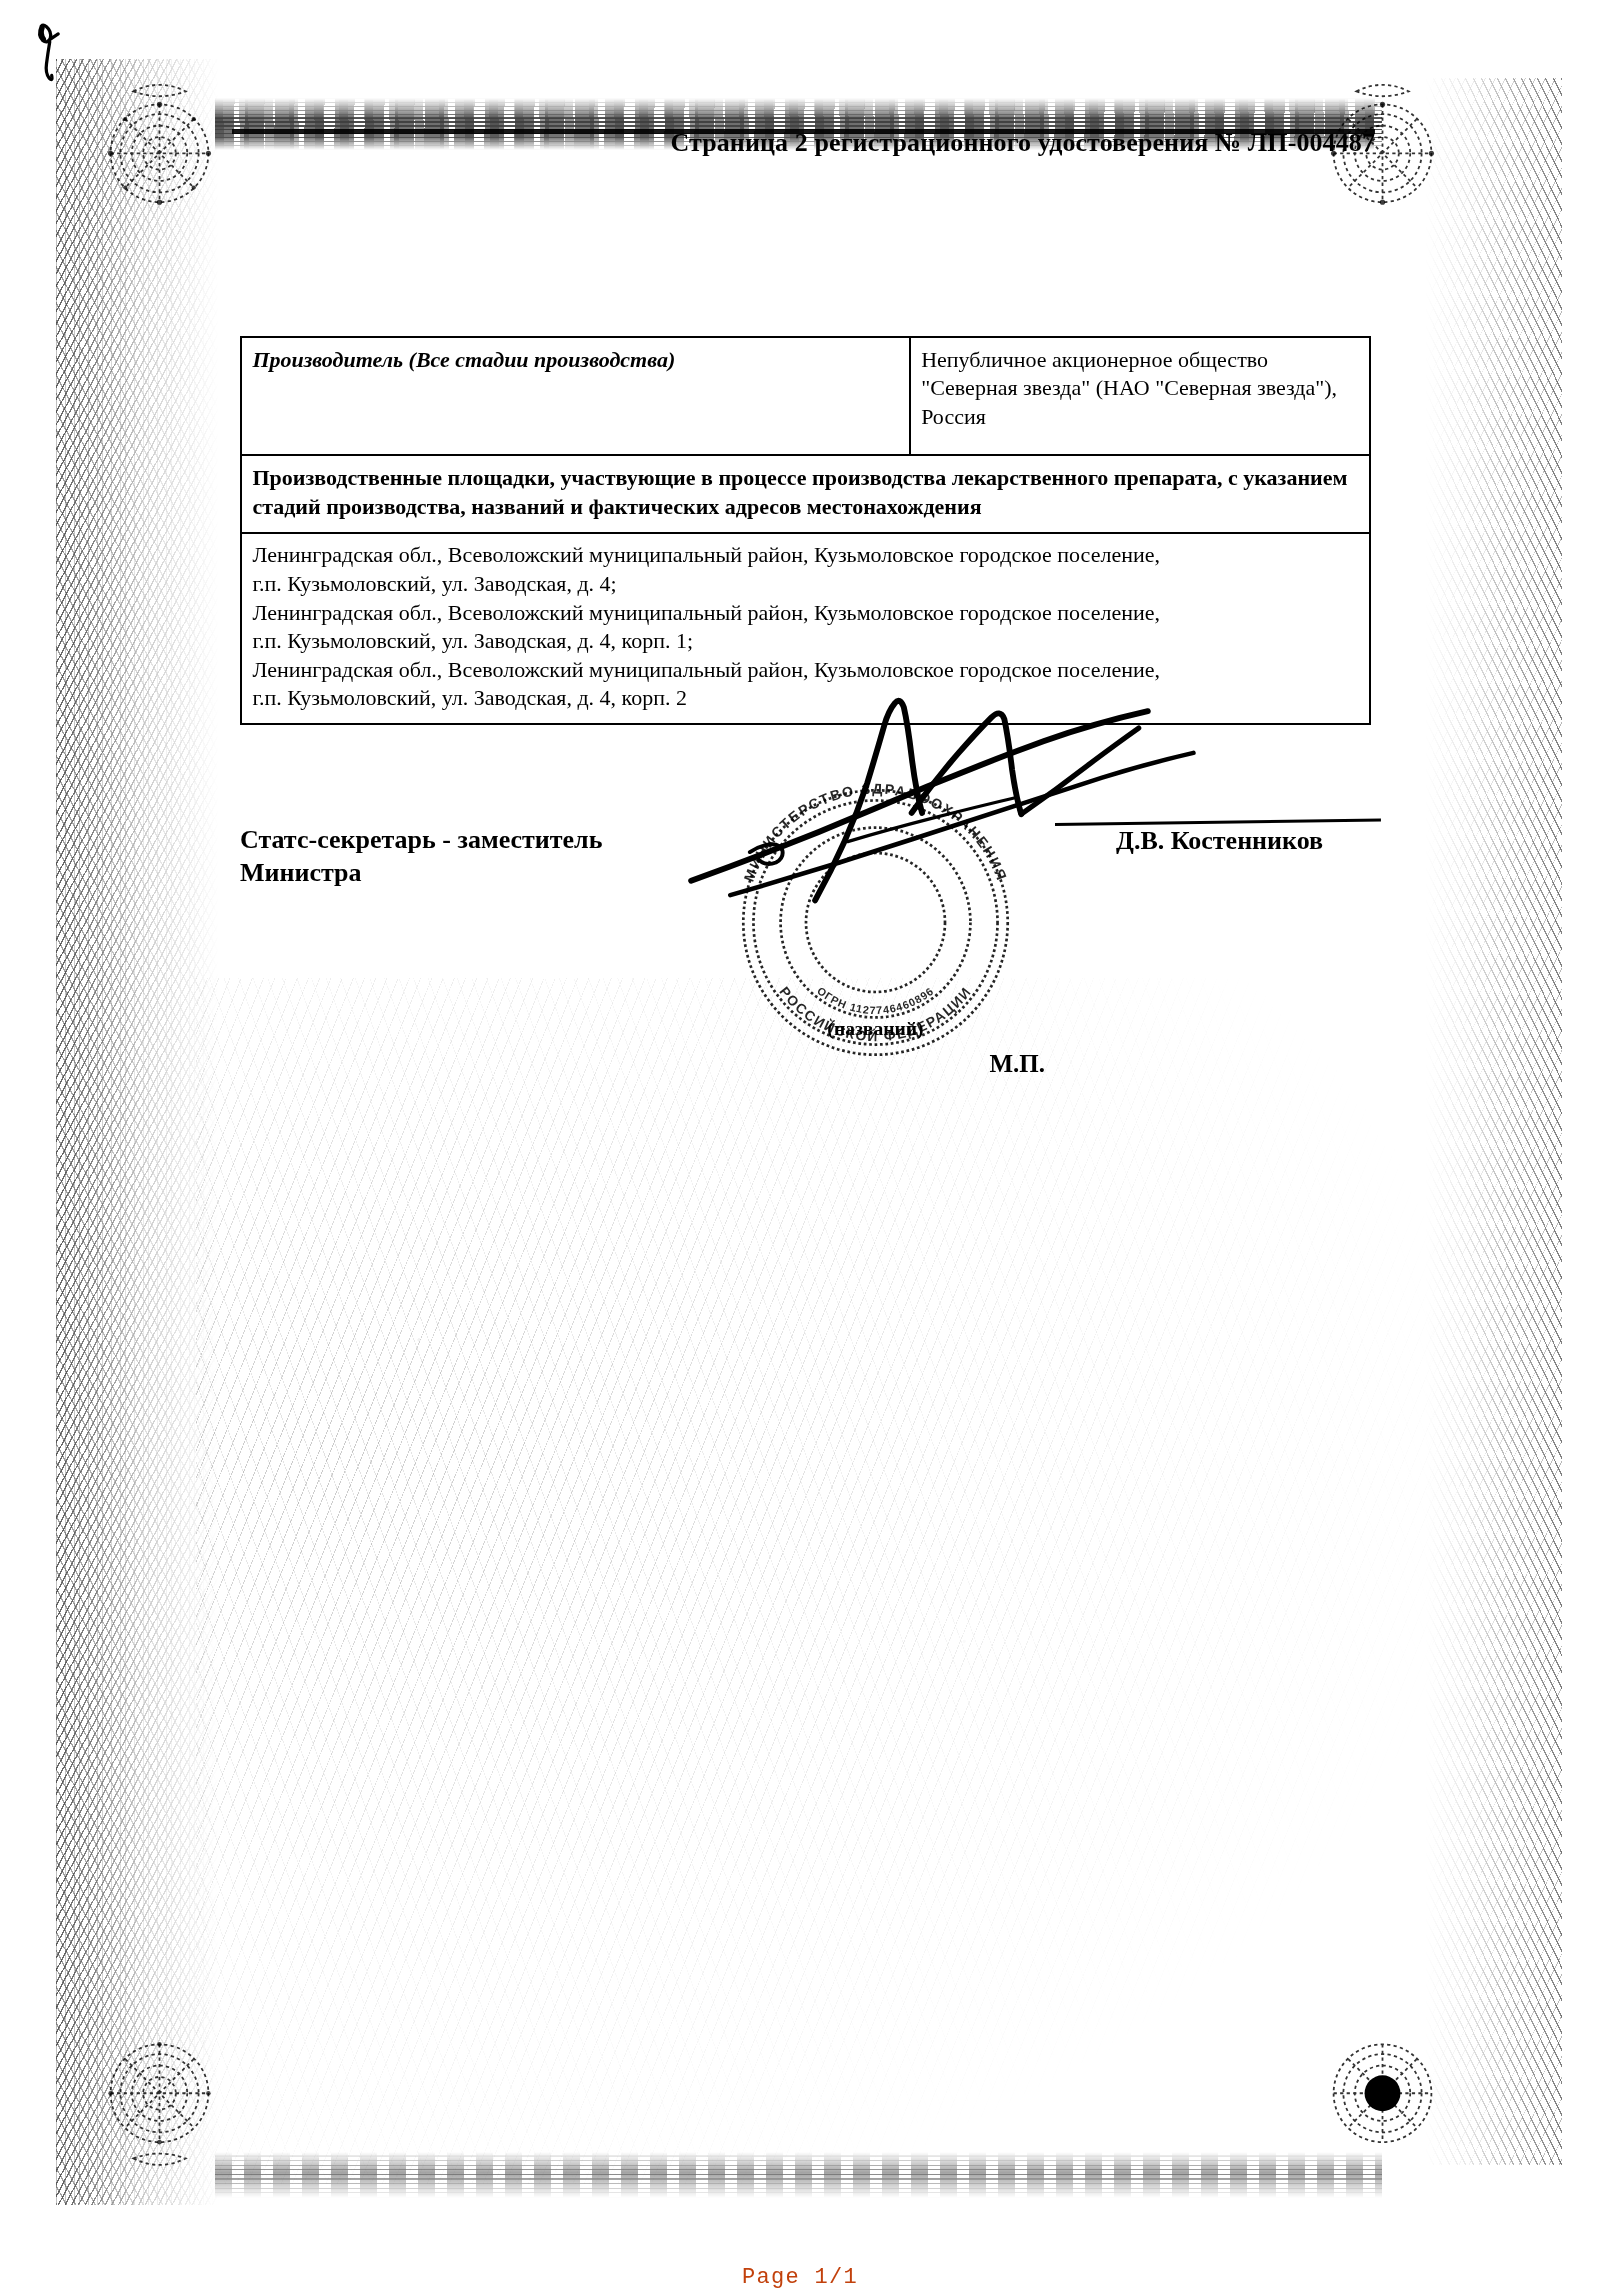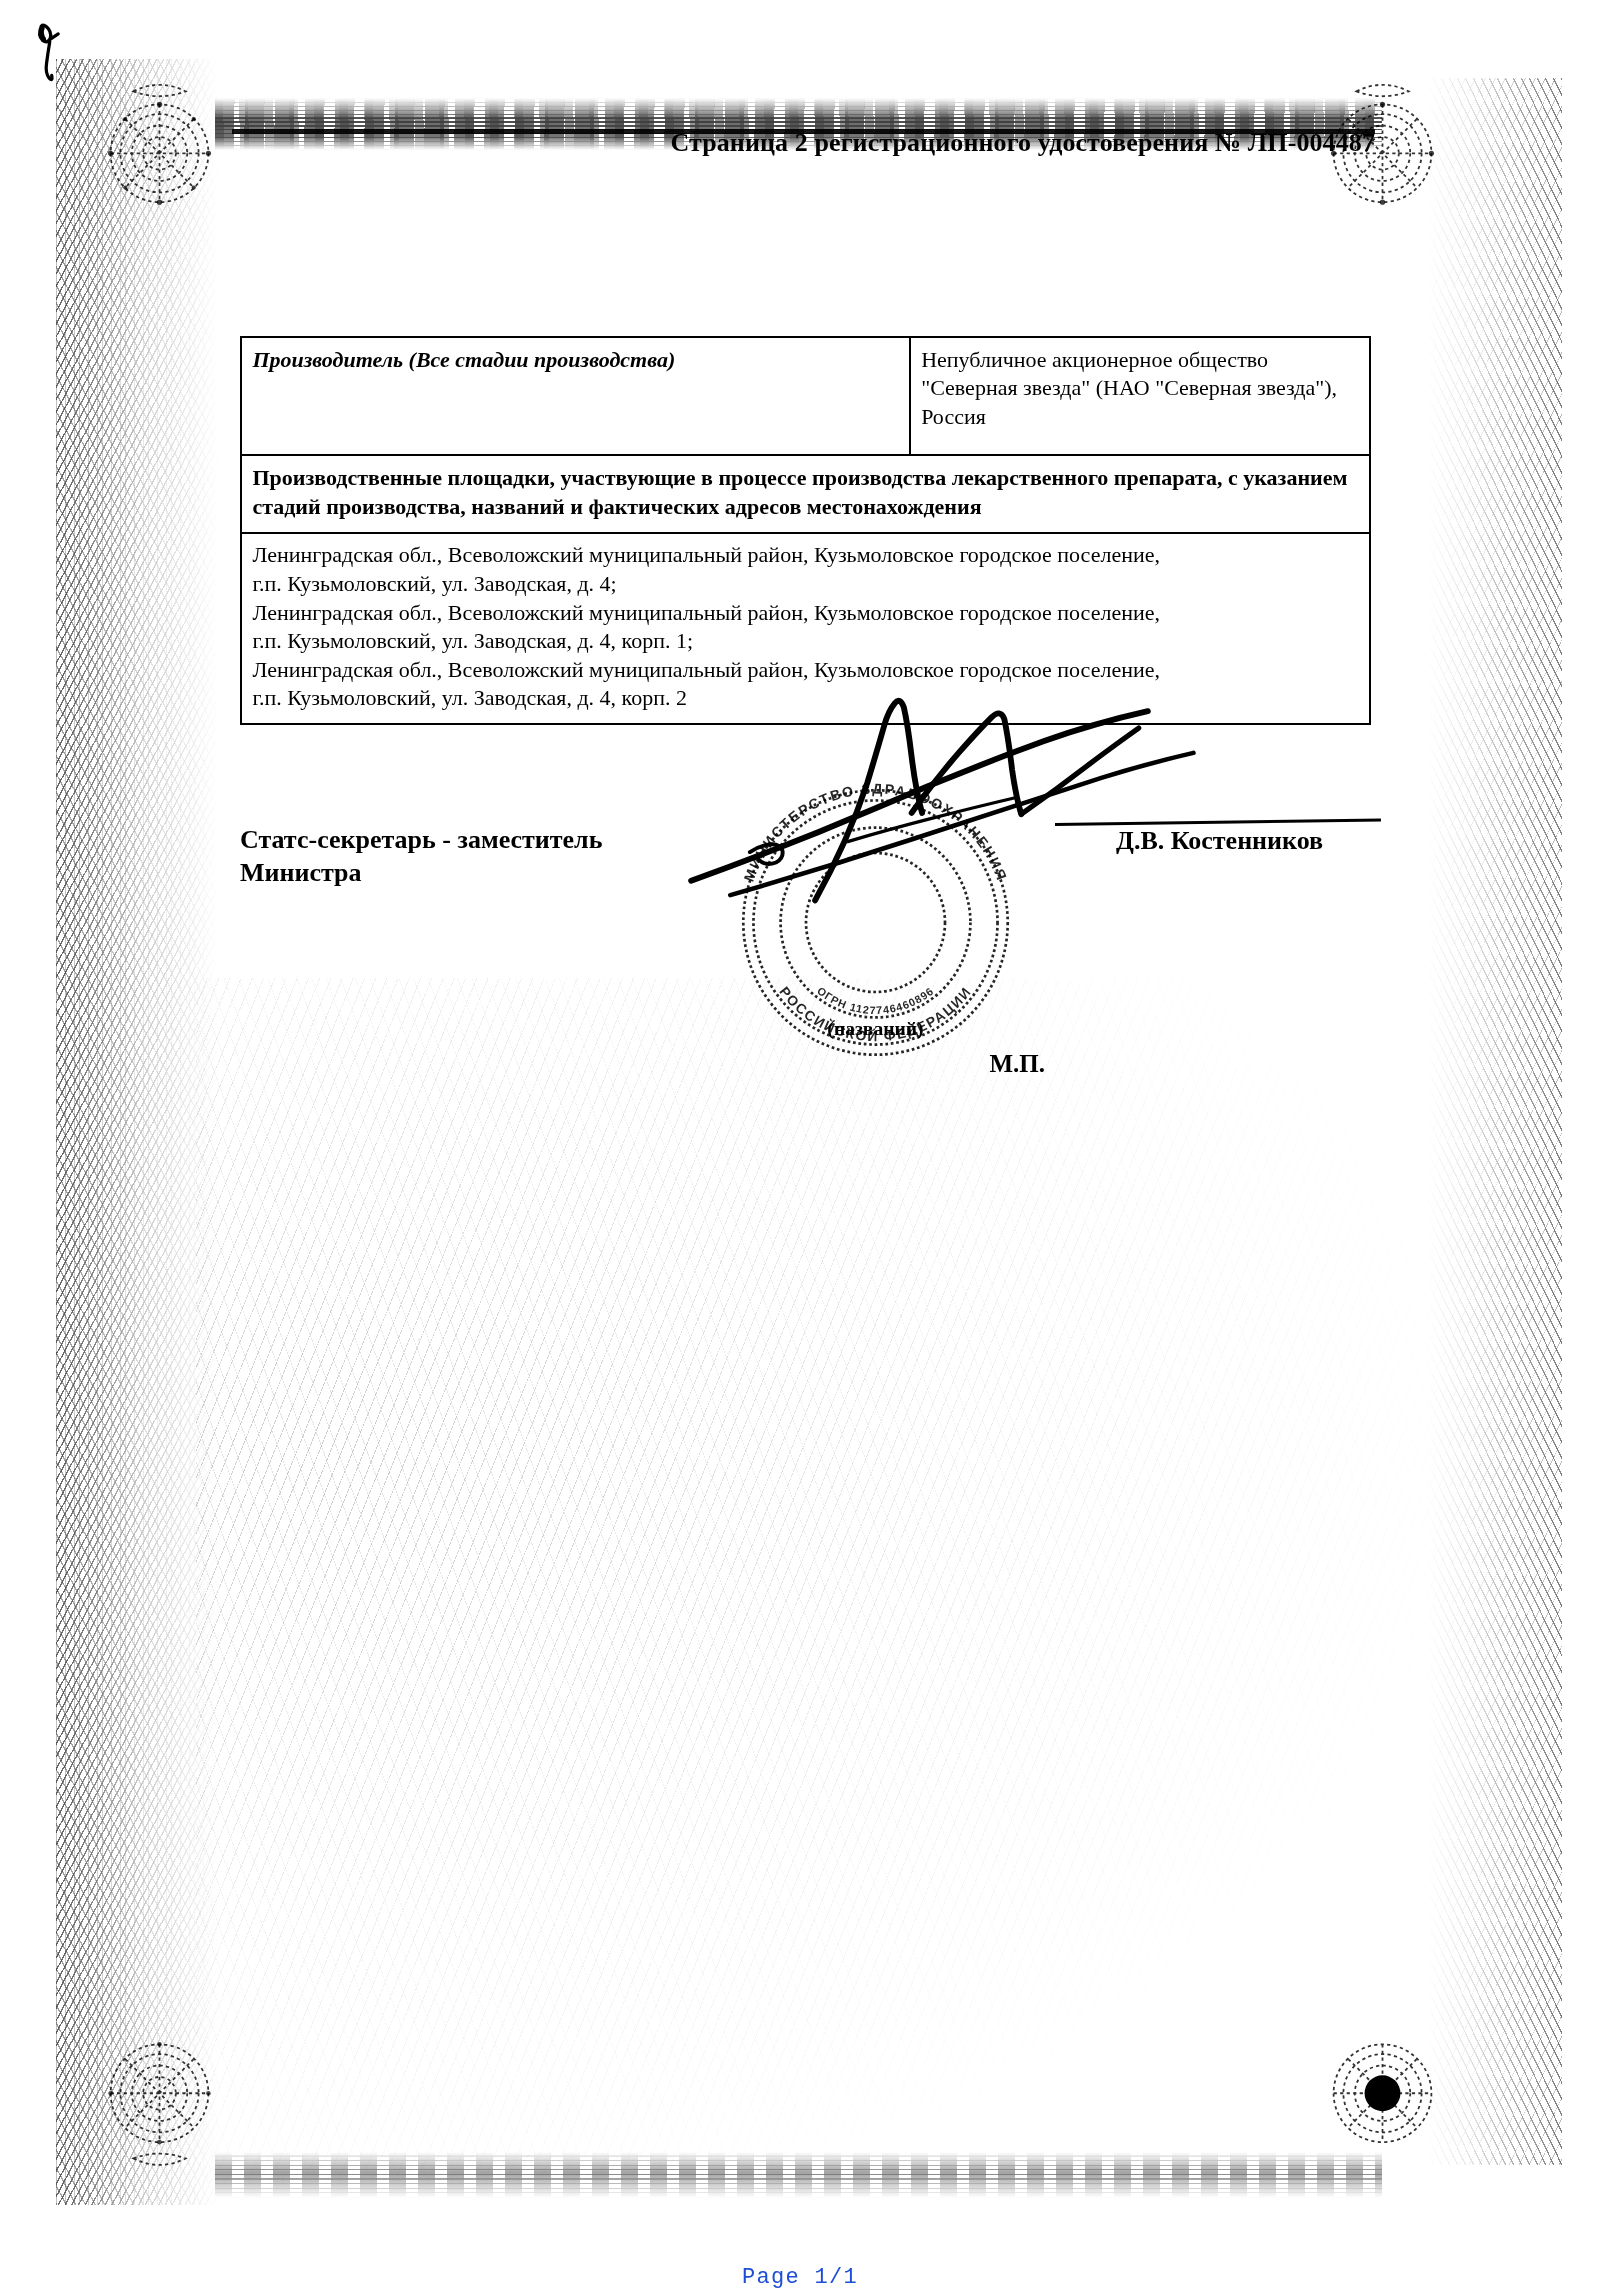--- a/index.html
+++ b/index.html
@@ -183,21 +183,21 @@
   }
 
   
   .page-footer{
     position:absolute;
     left:0; top:2265px; width:1600px;
     text-align:center;
     font-family:"Liberation Mono", monospace;
     font-size:22px;
     letter-spacing:1.3px;
-    color:#1d4ed8;
+    color:#c2410c;
   }
 </style>
 </head>
 <body>
 
 <div id="page">
 
   <div class="noise noise-left"></div>
   <div class="noise noise-right"></div>
   <div class="noise noise-field"></div>

